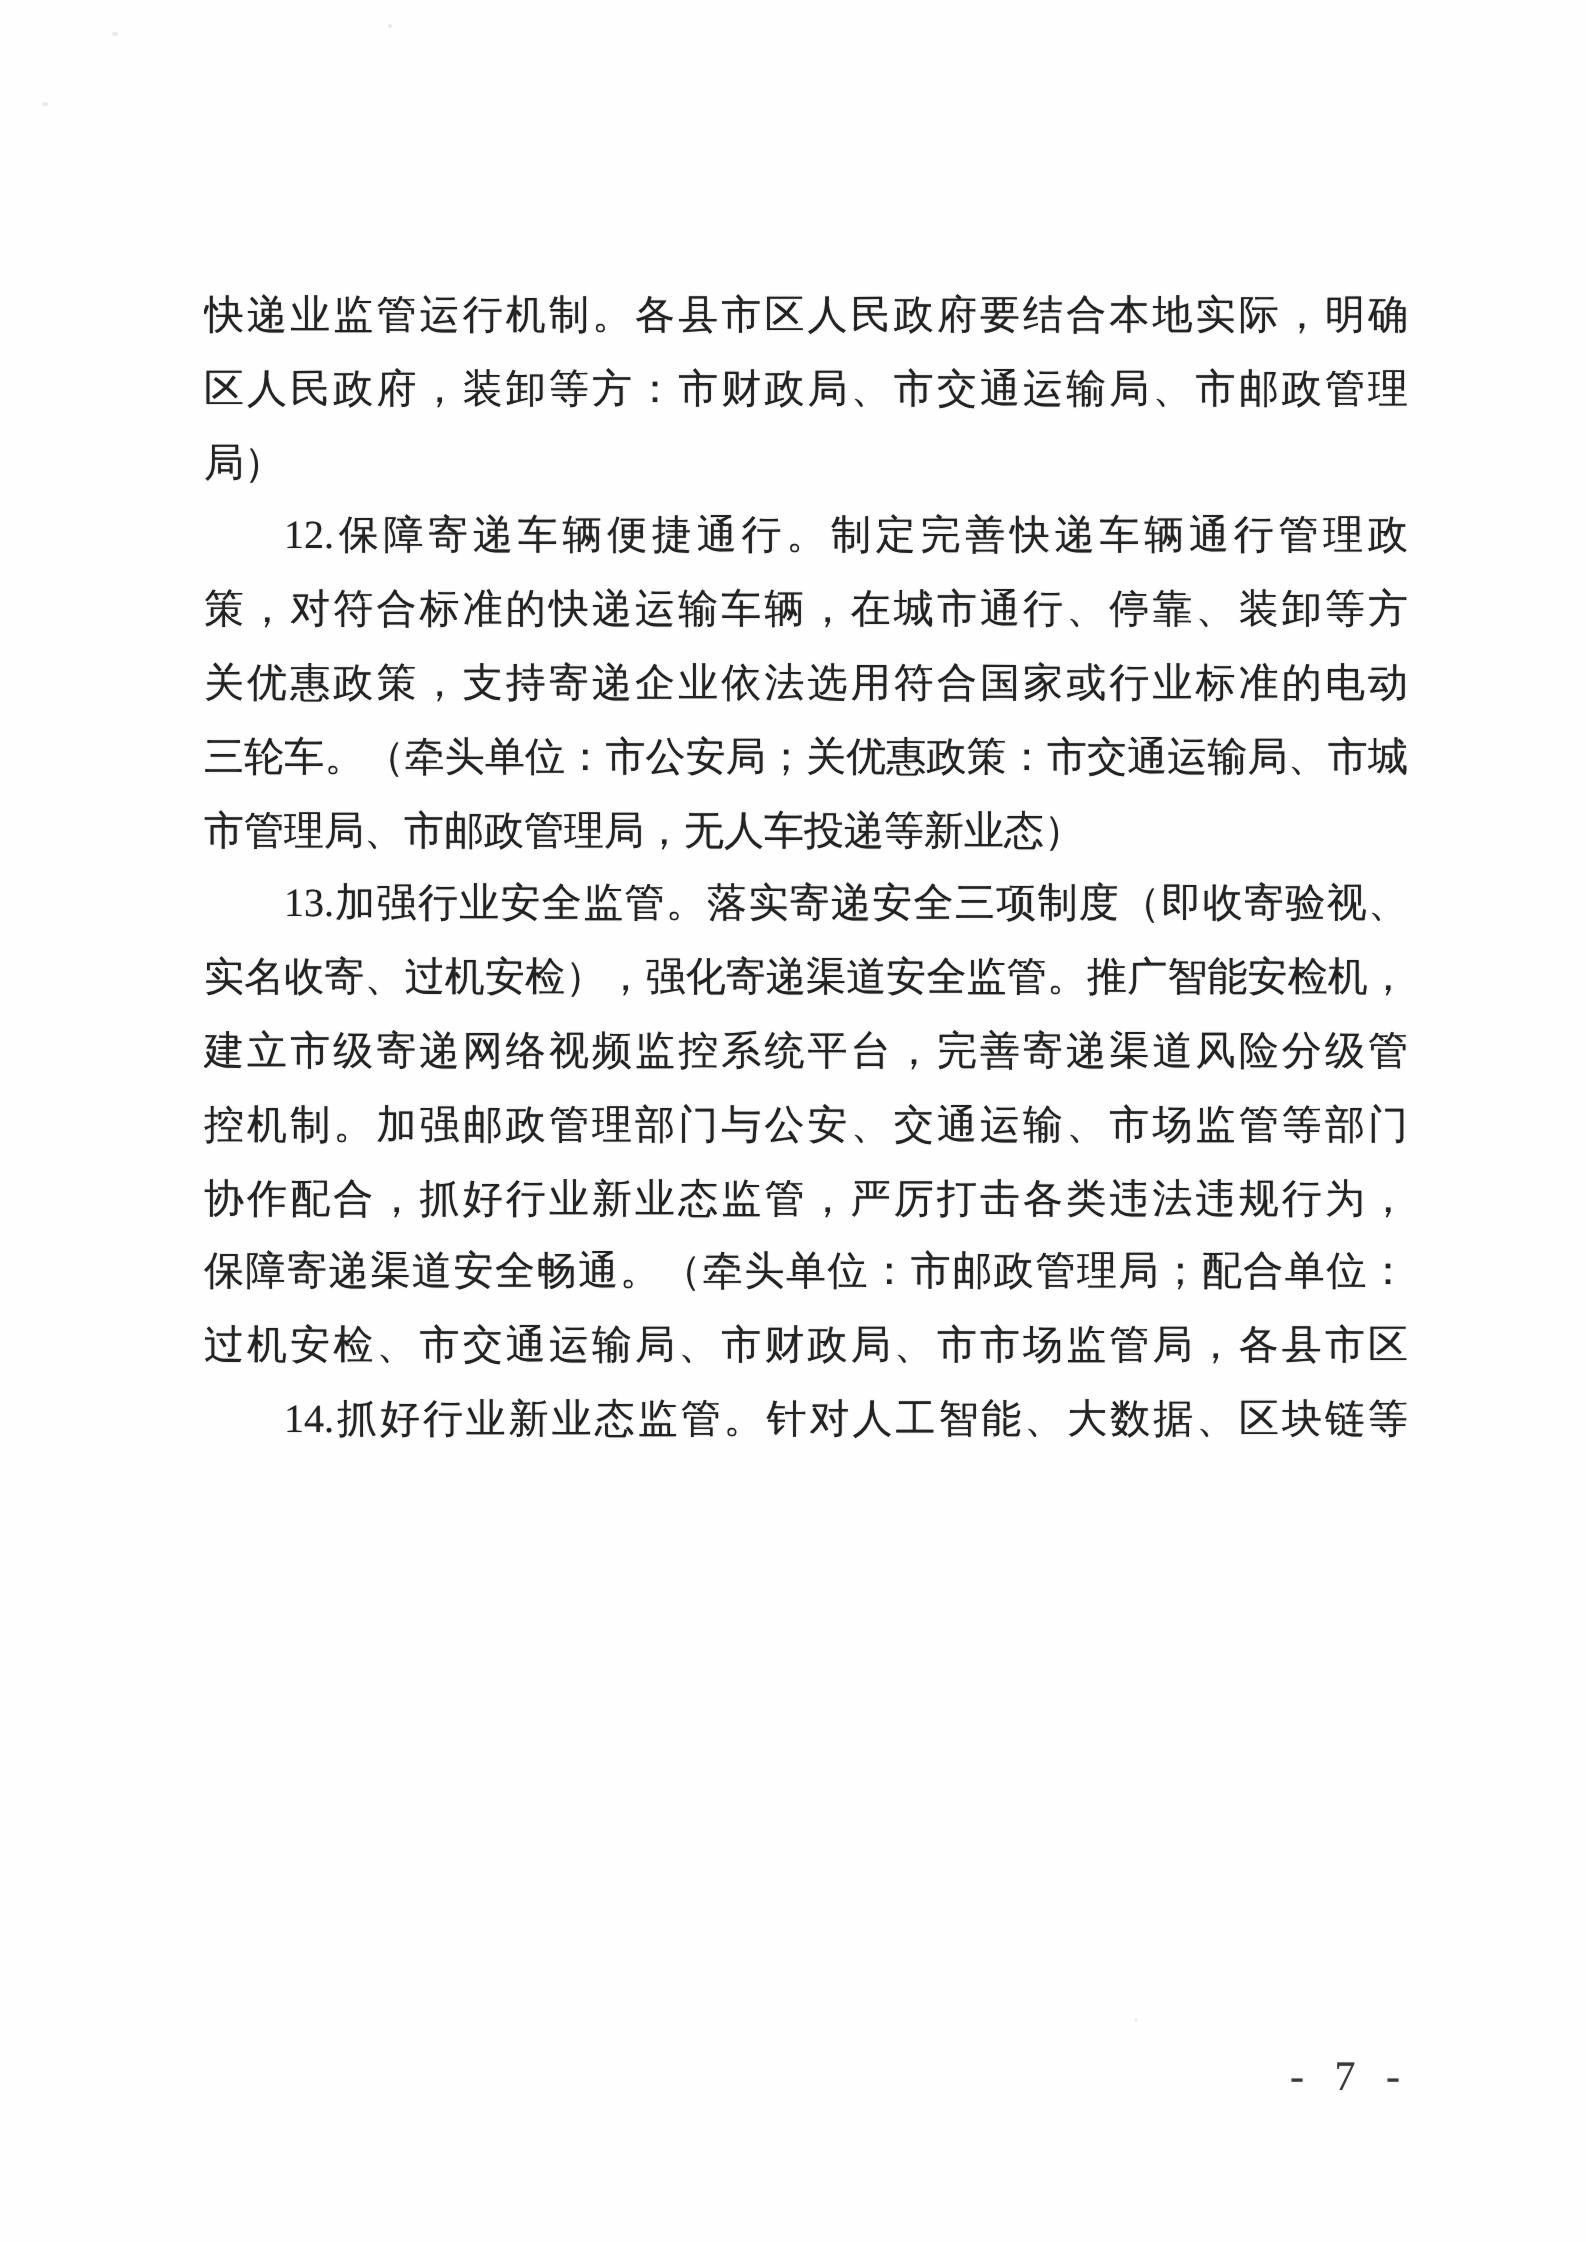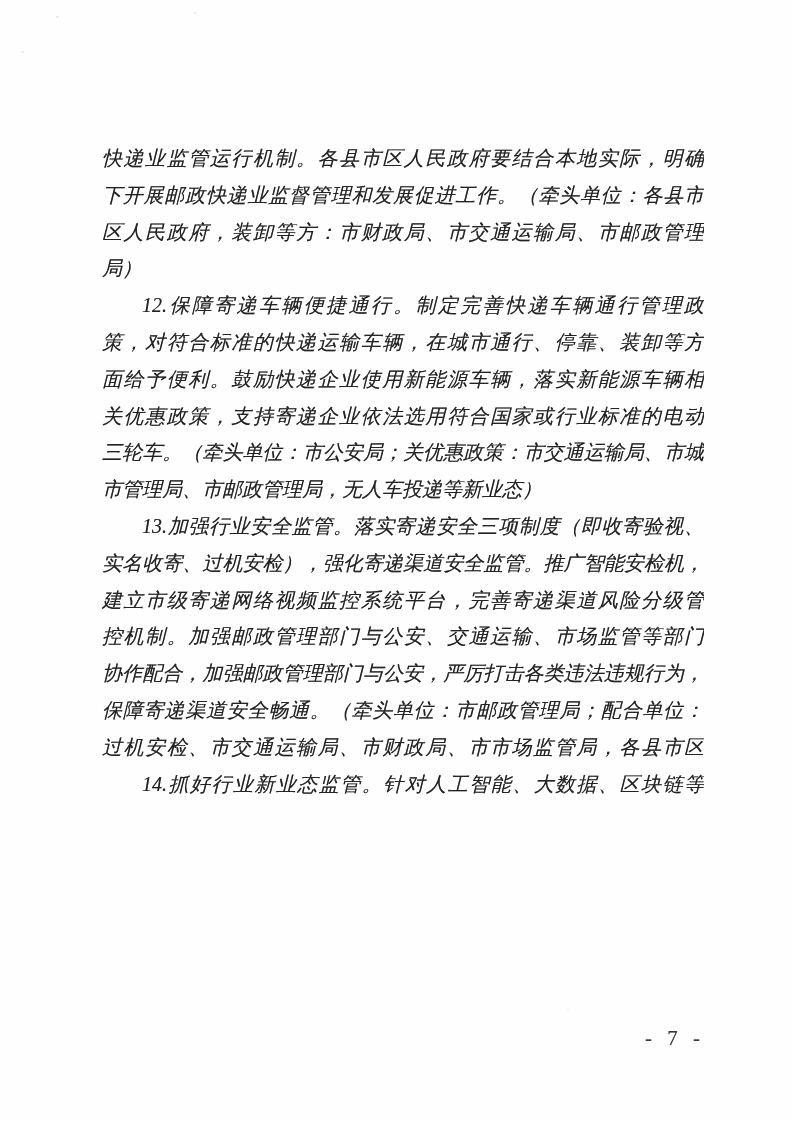--- a/index.html
+++ b/index.html
@@ -18,21 +18,21 @@
   .body-text {
     position: absolute;
     left: 102px;
     top: 140px;
     width: 602px;
     font-size: 20px;
     line-height: 36.8px;
     color: #232323;
     text-shadow: 0 0 0.6px rgba(45,45,45,0.55);
   }
-  .paragraph { margin: 0; font-style: italic; }
+  .paragraph { margin: 0; }
   .line {
     height: 36.8px;
     overflow: hidden;
   }
   .line.full {
     text-align: justify;
     text-align-last: justify;
   }
   .line.indent {
     text-indent: 2em;
@@ -62,38 +62,36 @@
 
 <div class="sheet">
   <span class="speck s1"></span>
   <span class="speck s2"></span>
   <span class="speck s3"></span>
   <span class="speck s4"></span>
 
   <main class="body-text" id="doc-body">
       <div class="paragraph">
         <div class="line full">快递业监管运行机制。各县市区人民政府要结合本地实际，明确</div>
-        <div class="line full">下开展邮政快递业监督管理和发展促进工作。（牵头单位：各县市</div>
         <div class="line full">区人民政府，装卸等方：市财政局、市交通运输局、市邮政管理</div>
         <div class="line">局）</div>
       </div>
       <div class="paragraph">
         <div class="line full indent">12.保障寄递车辆便捷通行。制定完善快递车辆通行管理政</div>
         <div class="line full">策，对符合标准的快递运输车辆，在城市通行、停靠、装卸等方</div>
-        <div class="line full">面给予便利。鼓励快递企业使用新能源车辆，落实新能源车辆相</div>
         <div class="line full">关优惠政策，支持寄递企业依法选用符合国家或行业标准的电动</div>
         <div class="line full">三轮车。（牵头单位：市公安局；关优惠政策：市交通运输局、市城</div>
         <div class="line">市管理局、市邮政管理局，无人车投递等新业态）</div>
       </div>
       <div class="paragraph">
         <div class="line full indent">13.加强行业安全监管。落实寄递安全三项制度（即收寄验视、</div>
         <div class="line full">实名收寄、过机安检），强化寄递渠道安全监管。推广智能安检机，</div>
         <div class="line full">建立市级寄递网络视频监控系统平台，完善寄递渠道风险分级管</div>
         <div class="line full">控机制。加强邮政管理部门与公安、交通运输、市场监管等部门</div>
-        <div class="line full">协作配合，加强邮政管理部门与公安，严厉打击各类违法违规行为，</div>
+        <div class="line full">协作配合，抓好行业新业态监管，严厉打击各类违法违规行为，</div>
         <div class="line full">保障寄递渠道安全畅通。（牵头单位：市邮政管理局；配合单位：</div>
         <div class="line full">过机安检、市交通运输局、市财政局、市市场监管局，各县市区</div>
       </div>
       <div class="paragraph">
         <div class="line full indent">14.抓好行业新业态监管。针对人工智能、大数据、区块链等</div>
       </div>
     </main>
 
   <div class="page-num">- 7 -</div>
 </div>

